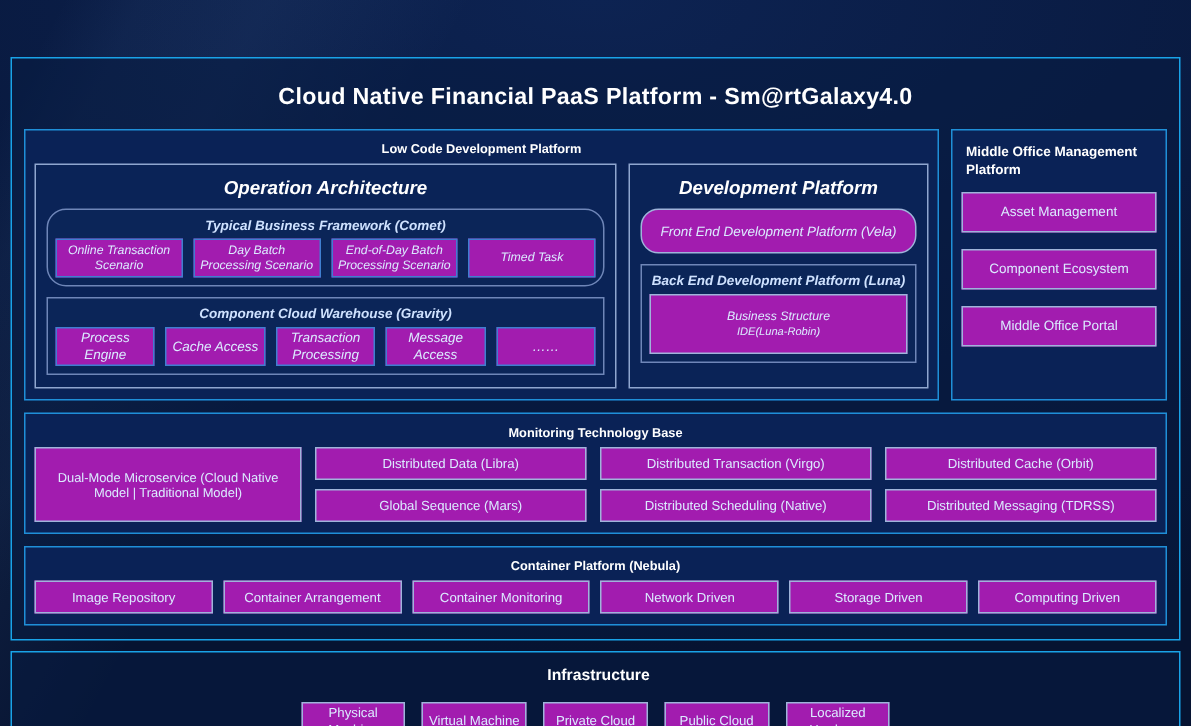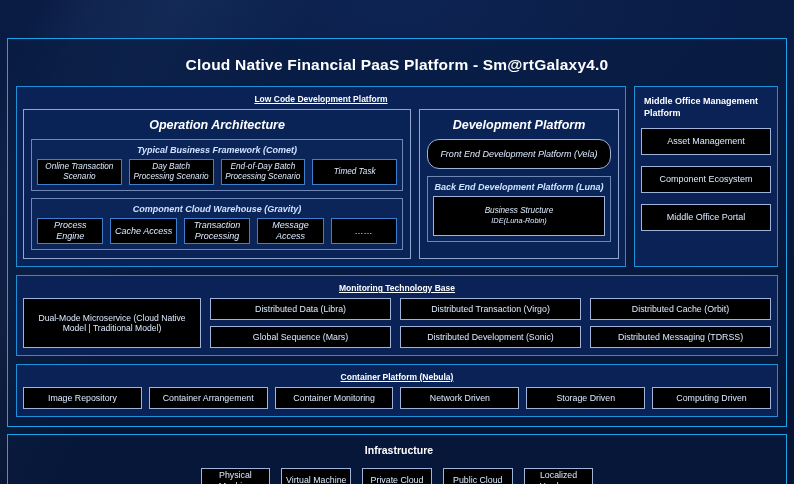--- a/index.html
+++ b/index.html
@@ -65,38 +65,37 @@
     border: 1.2px solid #1f8fd8;
     background: #0a2256;
     padding: 5px 6px 7px 6px;
   }
   .section-title {
     text-align: center;
     font-size: 8.5px;
     font-weight: bold;
     color: #ffffff;
     padding: 2px 0 5px 0;
-    text-decoration: underline;
   }
   .subsection {
     border: 1.2px solid #6f86b8;
     background: #0b2558;
     padding: 3px 5px 5px 5px;
   }
   .subsection-title {
     text-align: center;
     font-size: 9px;
     font-weight: bold;
     color: #cfe2ff;
     padding: 2px 0 4px 0;
   }
 
   .box {
     border: 1.1px solid #3f7fd0;
-    background: #000000;
+    background: #a21caf;
     color: #dcebff;
     display: flex;
     align-items: center;
     justify-content: center;
     text-align: center;
     font-size: 8.2px;
     line-height: 1.22;
     padding: 3px 3px;
   }
 
@@ -200,21 +199,21 @@
     <div id="top-region">
 
       <div class="section" id="low-code-section">
         <div class="section-title">Low Code Development Platform</div>
 
         <div id="low-code-inner">
 
           <div class="panel" id="operation-architecture">
             <div class="panel-heading">Operation Architecture</div>
 
-            <div class="subsection" style="margin-bottom:7px;">
+            <div class="subsection" style="margin-bottom:7px;border-radius:13px;">
               <div class="subsection-title">Typical Business Framework (Comet)</div>
               <div class="row" id="comet-boxes">
                 <div class="box">Online Transaction Scenario</div>
                 <div class="box">Day Batch Processing Scenario</div>
                 <div class="box">End-of-Day Batch Processing Scenario</div>
                 <div class="box">Timed Task</div>
               </div>
             </div>
 
             <div class="subsection">
@@ -267,21 +266,21 @@
         <div id="dtb-primary">
           <div class="box">Dual-Mode Microservice (Cloud Native Model | Traditional Model)</div>
         </div>
         <div id="dtb-grid">
           <div class="dtb-col">
             <div class="box">Distributed Data (Libra)</div>
             <div class="box">Global Sequence (Mars)</div>
           </div>
           <div class="dtb-col">
             <div class="box">Distributed Transaction (Virgo)</div>
-            <div class="box">Distributed Development (Sonic)</div>
+            <div class="box">Distributed Scheduling (Native)</div>
           </div>
           <div class="dtb-col">
             <div class="box">Distributed Cache (Orbit)</div>
             <div class="box">Distributed Messaging (TDRSS)</div>
           </div>
         </div>
       </div>
     </div>
 
     <div class="section" id="container-section">

